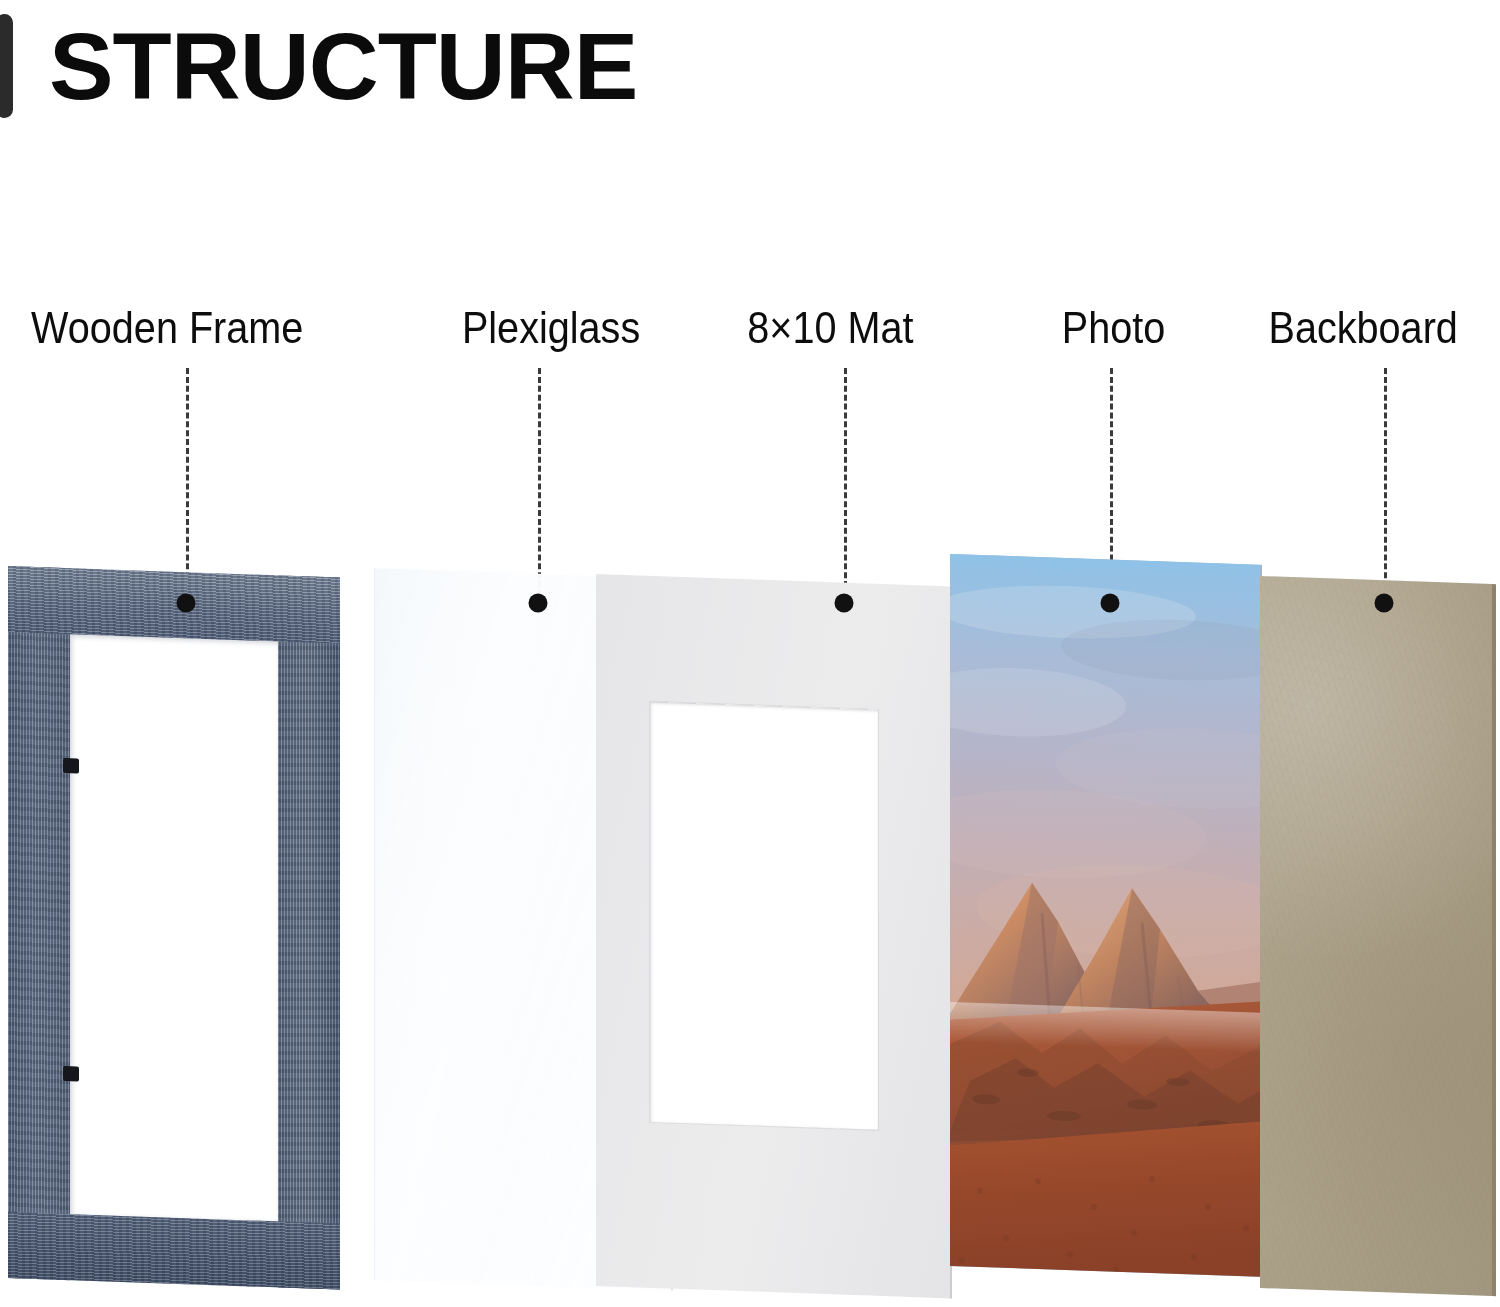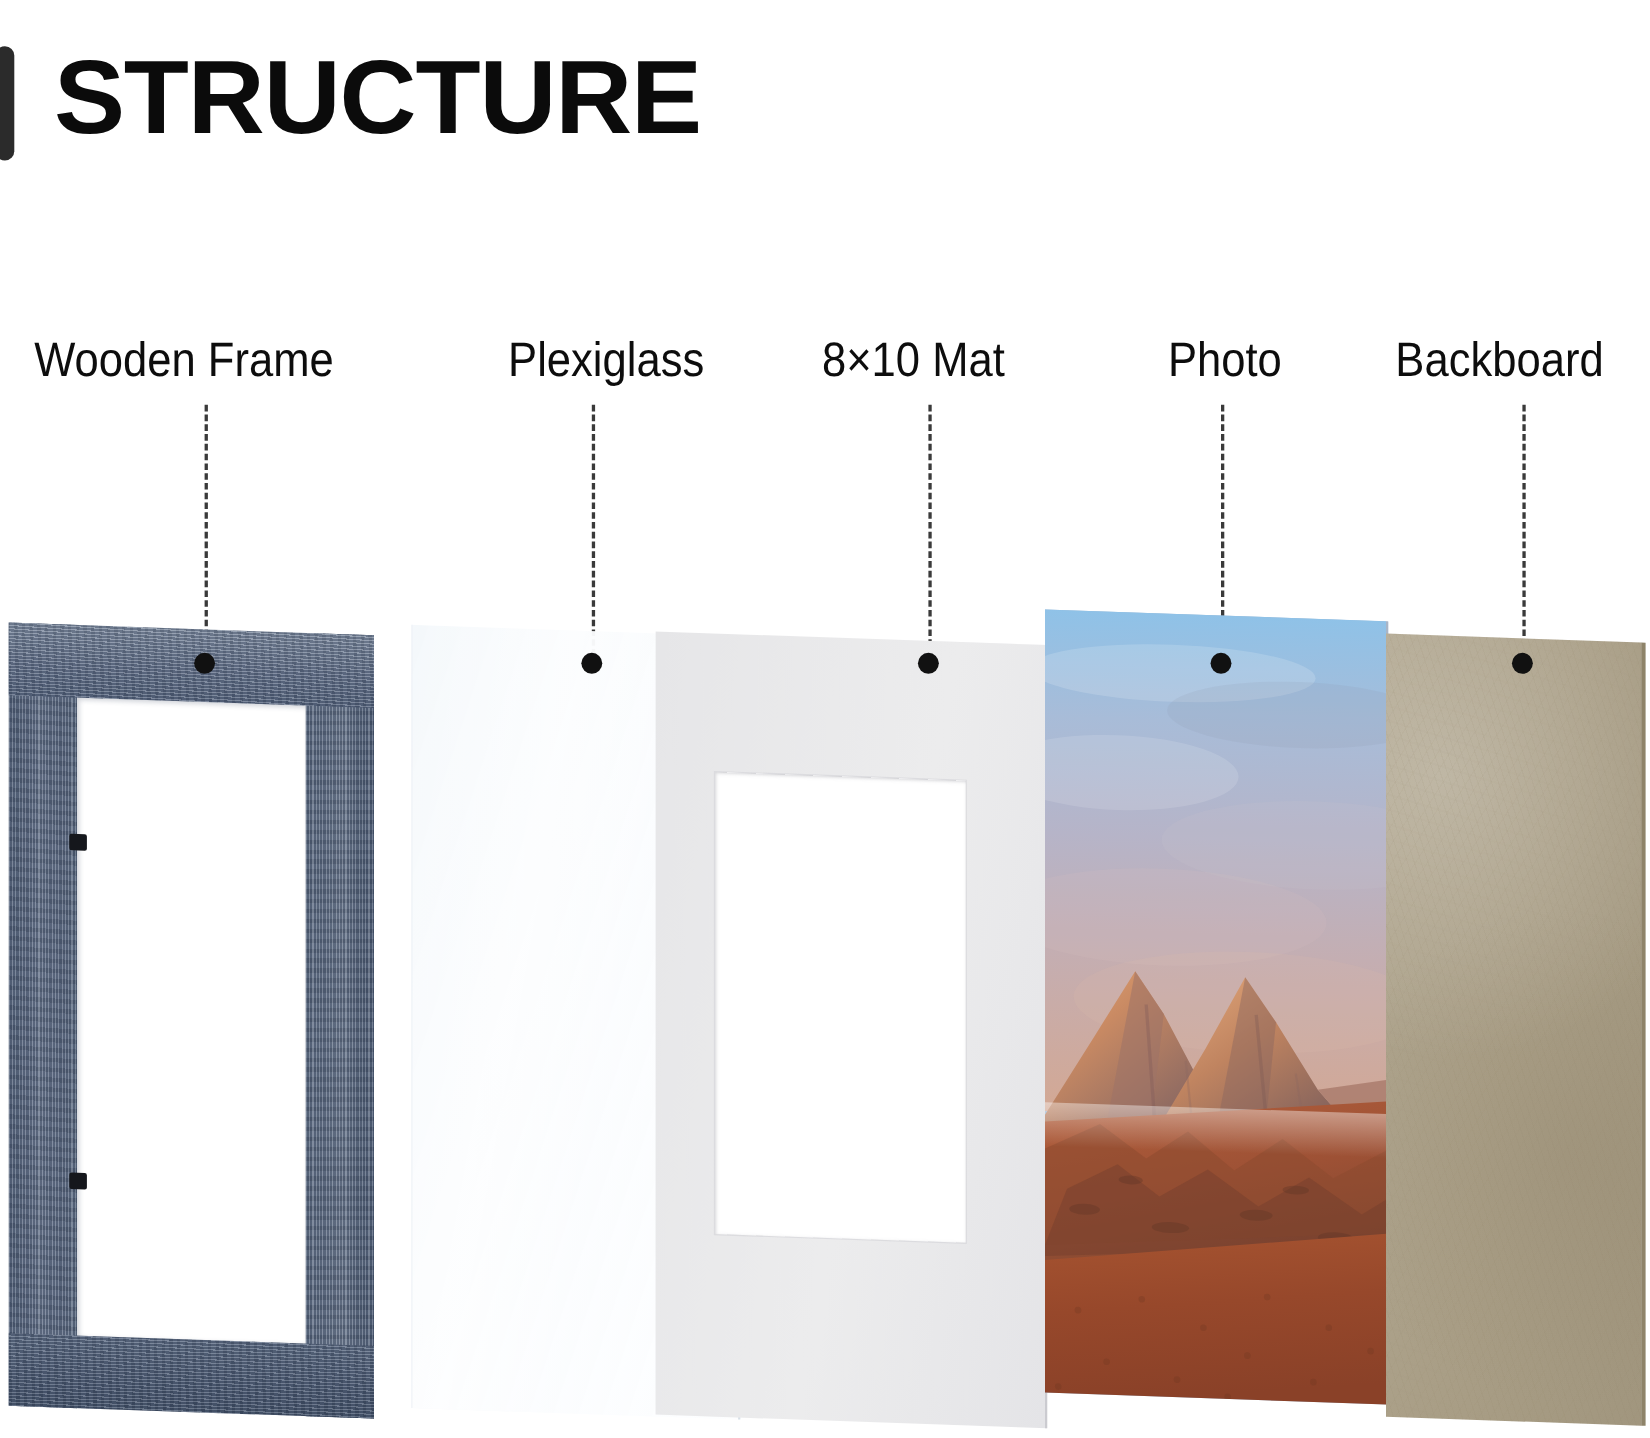--- a/index.html
+++ b/index.html
@@ -19,21 +19,21 @@
     overflow: hidden;
   }
 
   
   #title-block {
     position: absolute;
     left: 0px;
     top: 14px;
     height: 104px;
     display: flex;
-    margin-top: 28px;
+    align-items: center;
   }
   #title-accent {
     width: 17px;
     height: 104px;
     background: #2b2b2b;
     border-radius: 9px;
     margin-left: -4px;
     flex: none;
   }
   #title-text {

